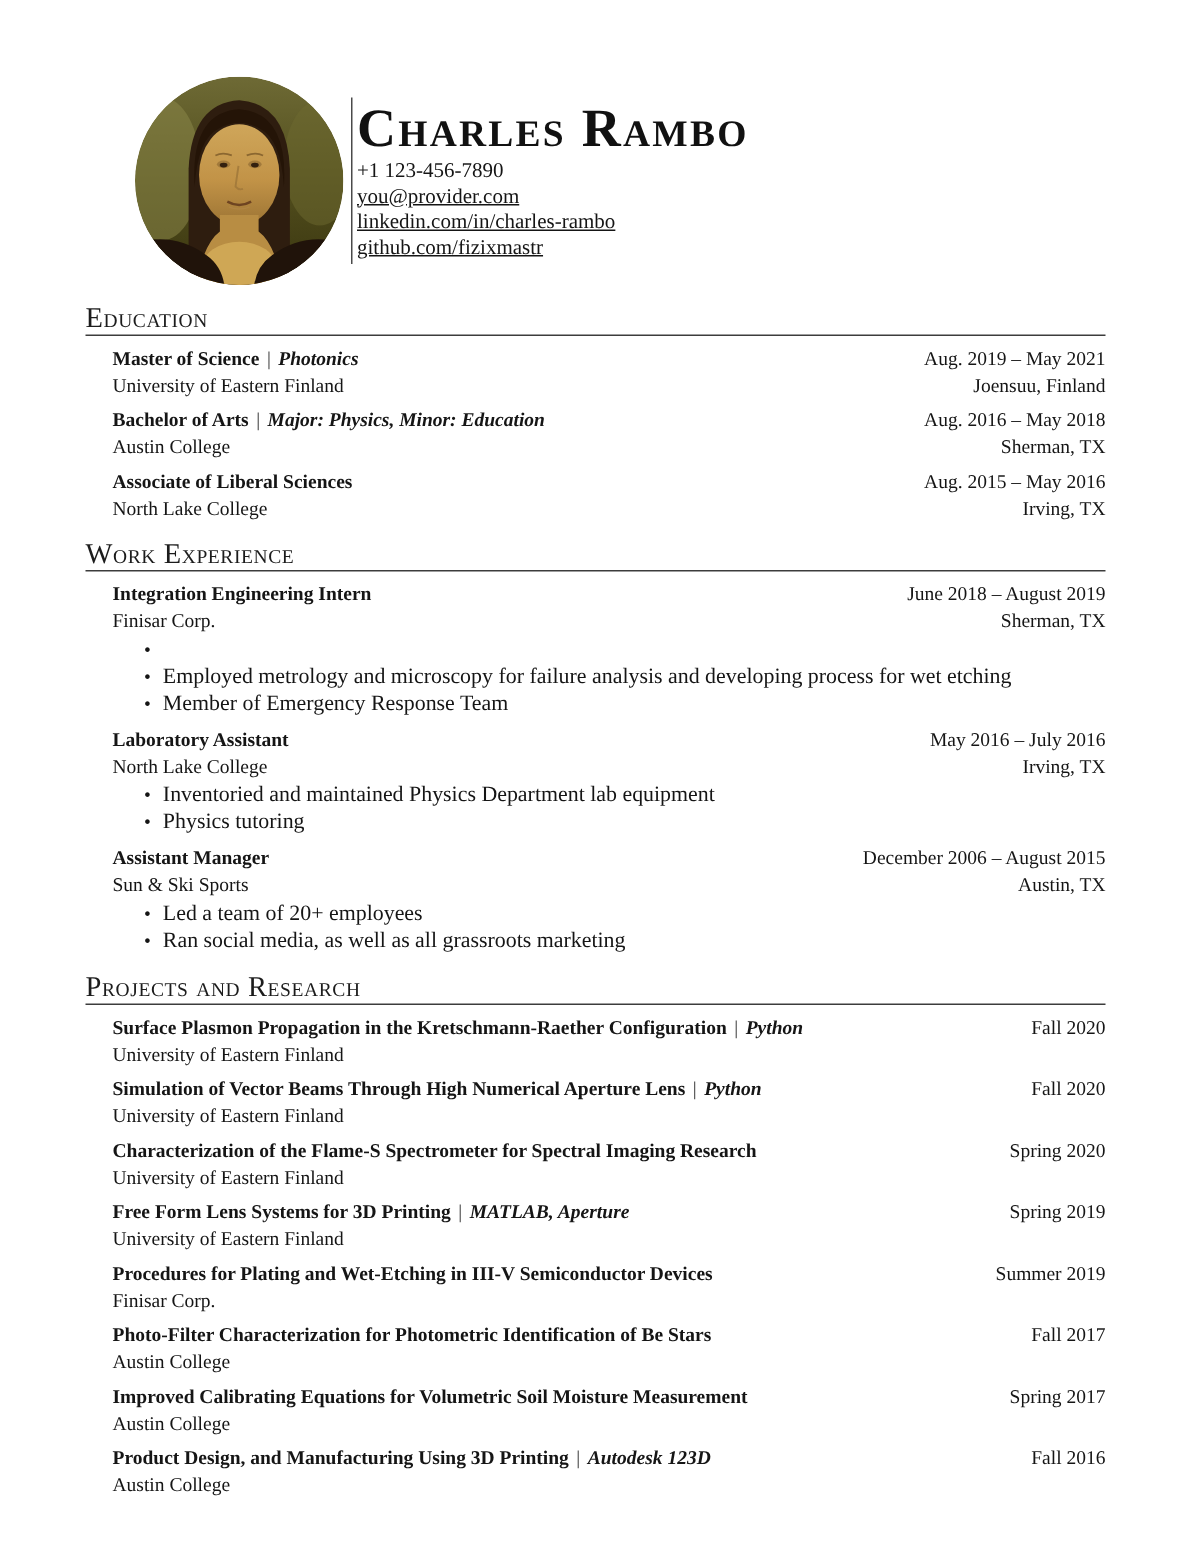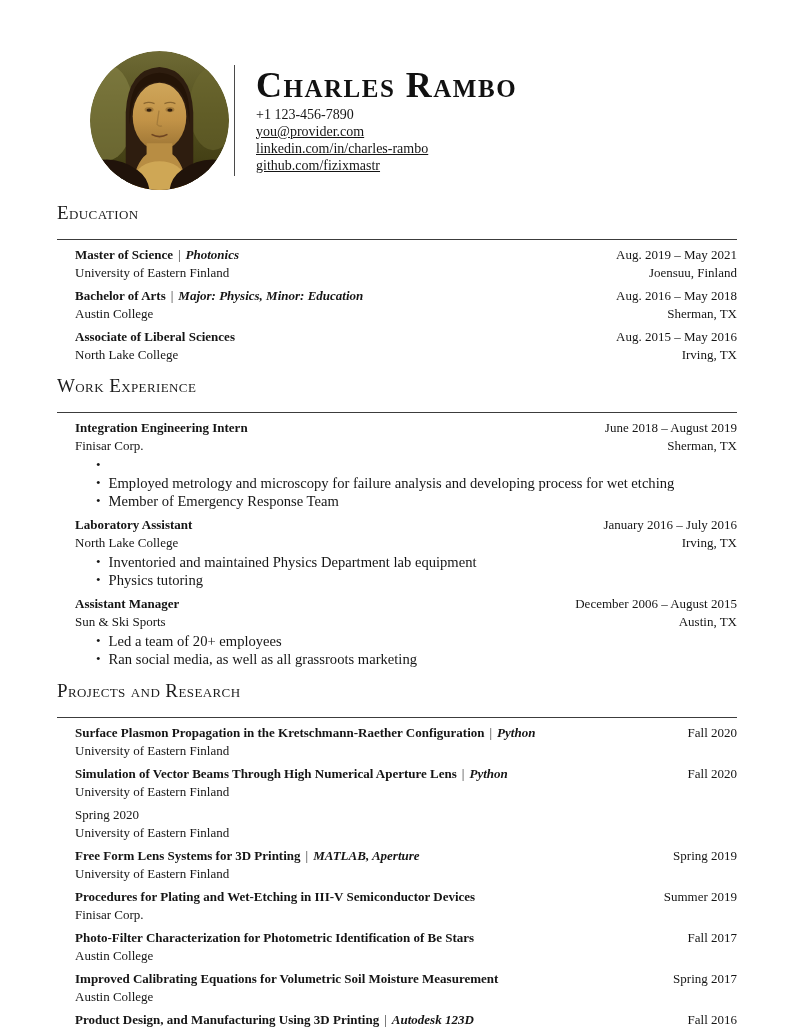--- a/index.html
+++ b/index.html
@@ -16,21 +16,21 @@
   
   .header { display: flex; align-items: center; margin-left: 33px; height: 140px; }
   .photo {
     width: 139px; height: 139px; border-radius: 50%;
     overflow: hidden; flex: none;
   }
   .photo svg { display: block; width: 100%; height: 100%; }
   .header-text {
     margin-left: 5px;
     border-left: 1.6px solid #4a4a4a;
-    padding: 2px 0 2px 21px;
+    padding: 2px 0 2px 3px;
   }
   .name {
     font-variant: small-caps;
     font-size: 36px;
     font-weight: 600;
     letter-spacing: 1.5px;
     line-height: 1.0;
     margin: 0 0 3px 0;
     color: #111;
     white-space: nowrap;
@@ -43,21 +43,21 @@
   .resume-body { margin-top: 8px; }
   .resume-section { margin-top: 12px; }
   .section-title {
     font-variant: small-caps;
     font-size: 19px;
     font-weight: 400;
     letter-spacing: 0.4px;
     color: #1c1c1c;
     line-height: 21px;
     border-bottom: 1.5px solid #3c3c3c;
-    padding-bottom: 16px;
+    padding-bottom: 0;
     margin-bottom: 4px;
   }
   .entry { margin: 6px 0 6px 18px; }
   .row { display: flex; justify-content: space-between; align-items: baseline; line-height: 17.5px; font-size: 13px; }
   .title { font-weight: bold; }
   .pipe { font-weight: normal; margin: 0 5px; color: #333; }
   .tech { font-weight: bold; font-style: italic; }
   .date, .loc { white-space: nowrap; text-align: right; font-weight: normal; }
   .org { font-weight: normal; }
   .bullets { list-style: none; margin: 2px 0 0 0; padding: 0 0 0 21px; }
@@ -176,21 +176,21 @@
             </li>
             <li class="bullet">
               <span class="dot">•</span>
               <span class="btext">Member of Emergency Response Team</span>
             </li>
           </ul>
         </div>
         <div class="entry">
           <div class="row">
             <div class="title-line"><span class="title">Laboratory Assistant</span></div>
-            <div class="date">January 2016 – July 2016</div>
+            <div class="date">May 2016 – July 2016</div>
           </div>
           <div class="row">
             <div class="org">North Lake College</div>
             <div class="loc">Irving, TX</div>
           </div>
           <ul class="bullets">
             <li class="bullet">
               <span class="dot">•</span>
               <span class="btext">Inventoried and maintained Physics Department lab equipment</span>
             </li>
@@ -236,20 +236,21 @@
           <div class="row">
             <div class="title-line"><span class="title">Simulation of Vector Beams Through High Numerical Aperture Lens</span><span class="pipe">|</span><span class="tech">Python</span></div>
             <div class="date">Fall 2020</div>
           </div>
           <div class="row">
             <div class="org">University of Eastern Finland</div>
           </div>
         </div>
         <div class="entry">
           <div class="row">
+            <div class="title-line"><span class="title">Characterization of the Flame-S Spectrometer for Spectral Imaging Research</span></div>
             <div class="date">Spring 2020</div>
           </div>
           <div class="row">
             <div class="org">University of Eastern Finland</div>
           </div>
         </div>
         <div class="entry">
           <div class="row">
             <div class="title-line"><span class="title">Free Form Lens Systems for 3D Printing</span><span class="pipe">|</span><span class="tech">MATLAB, Aperture</span></div>
             <div class="date">Spring 2019</div>

